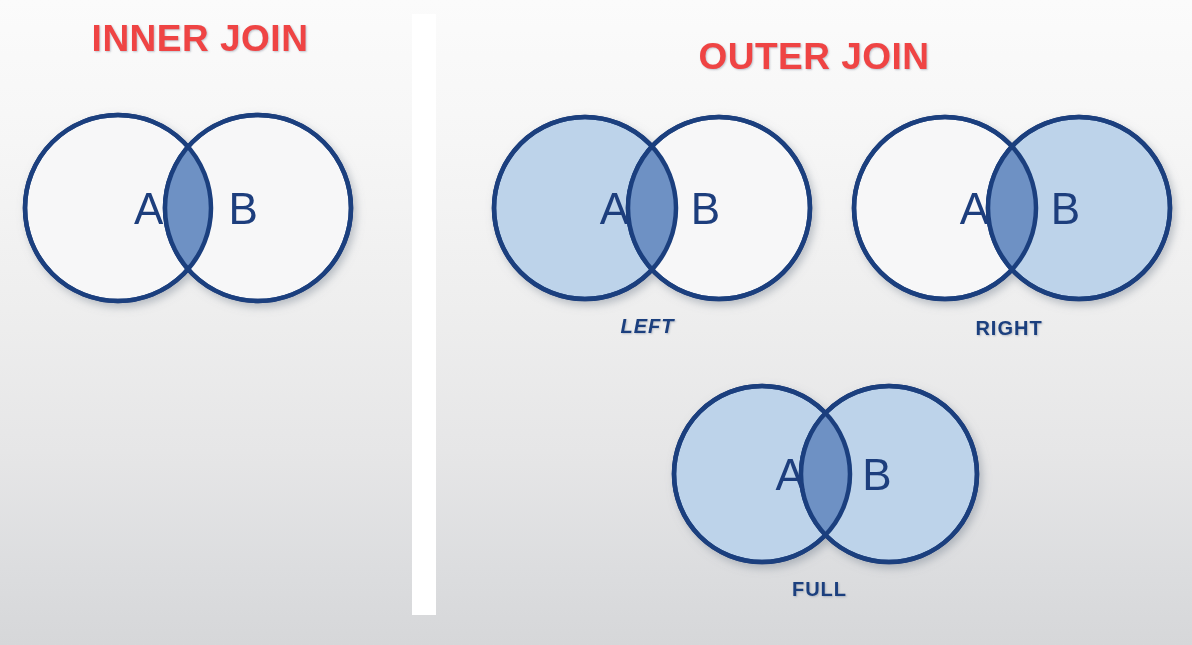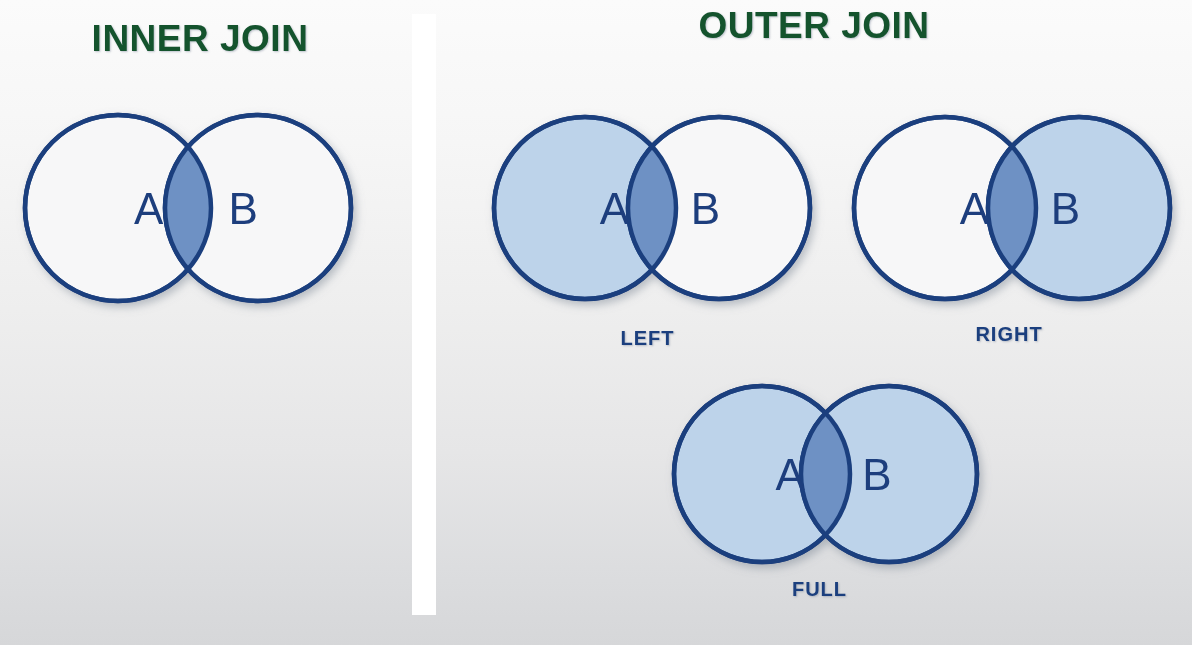--- a/index.html
+++ b/index.html
@@ -13,28 +13,28 @@
 
   
   .divider{
     position:absolute;background:#ffffff;
   }
 
   
   .section-title{
     position:absolute;
     font-weight:bold;
-    color:#14532d;
+    color:#ef4444;
     letter-spacing:.5px;
     text-shadow:1px 1px 2px rgba(120,130,150,.45);
     white-space:nowrap;
     text-align:center;
   }
   #inner-join-title{left:0;top:18px;width:400px;font-size:37px;}
-  #outer-join-title{left:436px;top:5px;width:756px;font-size:37px;}
+  #outer-join-title{left:436px;top:36px;width:756px;font-size:37px;}
 
   
   .venn{position:absolute;}
   .venn svg{display:block;overflow:visible;}
   .venn-label{
     position:absolute;
     width:100%;
     text-align:center;
     font-weight:bold;
     font-size:20px;
@@ -96,21 +96,21 @@
           <g filter="url(#sh-1)">
             <circle cx="116" cy="114" r="91" fill="#bdd3ea" stroke="#1b3f7e" stroke-width="4.5"></circle>
             <circle cx="250" cy="114" r="91" fill="#f7f7f8" stroke="#1b3f7e" stroke-width="4.5"></circle>
           </g>
           <circle cx="250" cy="114" r="91" fill="#6e91c4" clip-path="url(#clipA-1)"></circle>
           <circle cx="116" cy="114" r="91" fill="none" stroke="#1b3f7e" stroke-width="4.5"></circle>
           <circle cx="250" cy="114" r="91" fill="none" stroke="#1b3f7e" stroke-width="4.5"></circle>
           <text x="145.49" y="130" text-anchor="middle" class="set-letter">A</text>
           <text x="236.51" y="130" text-anchor="middle" class="set-letter">B</text>
         </svg>
-        <div class="venn-label" style="position: relative; margin-top: 12px;">LEFT</div>
+        <div class="venn-label" style="position: relative; margin-top: 0; font-style: italic;">LEFT</div>
       </div>
       <div class="venn" style="left: 832px; top: 94px; width: 354px;">
         <svg width="354" height="221" viewBox="0 0 354 221">
           <defs>
             <filter id="sh-2" x="-30%" y="-30%" width="180%" height="180%">
               <feDropShadow dx="3" dy="4" stdDeviation="4" flood-color="#7d8694" flood-opacity="0.5"></feDropShadow>
             </filter>
             <clipPath id="clipA-2">
               <circle cx="113" cy="114" r="91"></circle>
             </clipPath>
@@ -118,21 +118,21 @@
           <g filter="url(#sh-2)">
             <circle cx="113" cy="114" r="91" fill="#f7f7f8" stroke="#1b3f7e" stroke-width="4.5"></circle>
             <circle cx="247" cy="114" r="91" fill="#bdd3ea" stroke="#1b3f7e" stroke-width="4.5"></circle>
           </g>
           <circle cx="247" cy="114" r="91" fill="#6e91c4" clip-path="url(#clipA-2)"></circle>
           <circle cx="113" cy="114" r="91" fill="none" stroke="#1b3f7e" stroke-width="4.5"></circle>
           <circle cx="247" cy="114" r="91" fill="none" stroke="#1b3f7e" stroke-width="4.5"></circle>
           <text x="142.49" y="130" text-anchor="middle" class="set-letter">A</text>
           <text x="233.51" y="130" text-anchor="middle" class="set-letter">B</text>
         </svg>
-        <div class="venn-label" style="position: relative; margin-top: 8px;">RIGHT</div>
+        <div class="venn-label" style="position: relative; margin-top: 2px;">RIGHT</div>
       </div>
       <div class="venn" style="left: 646px; top: 362px; width: 347px;">
         <svg width="347" height="216" viewBox="0 0 347 216">
           <defs>
             <filter id="sh-3" x="-30%" y="-30%" width="180%" height="180%">
               <feDropShadow dx="3" dy="4" stdDeviation="4" flood-color="#7d8694" flood-opacity="0.5"></feDropShadow>
             </filter>
             <clipPath id="clipA-3">
               <circle cx="116" cy="112" r="88"></circle>
             </clipPath>

